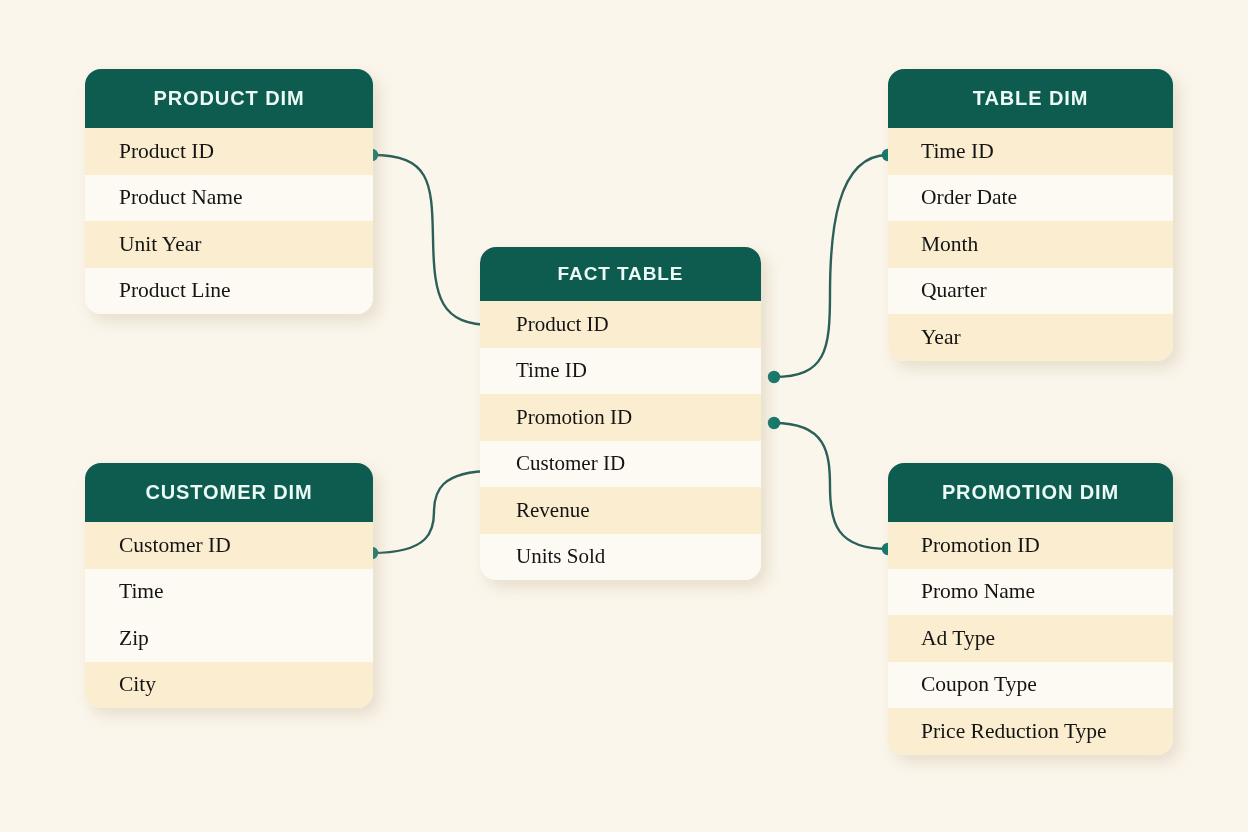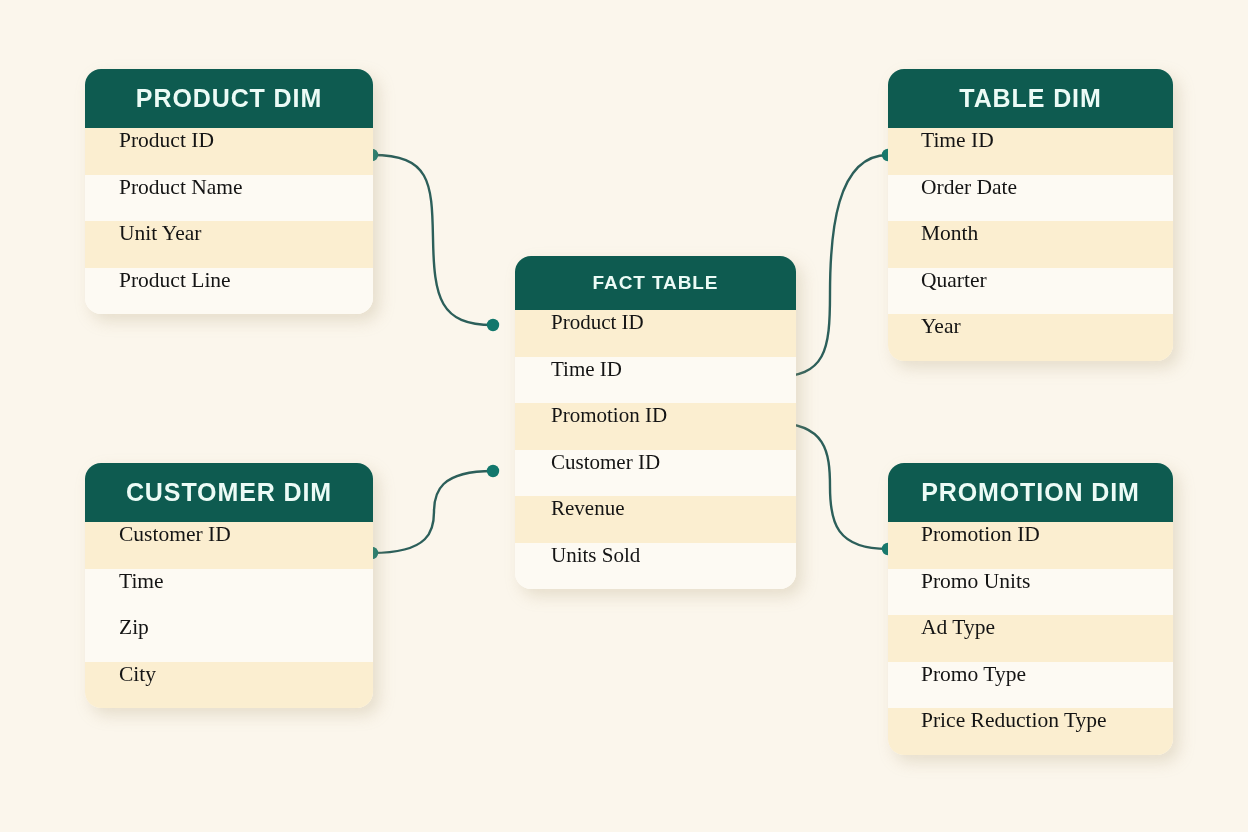--- a/index.html
+++ b/index.html
@@ -51,39 +51,40 @@
     text-align: center;
     font-weight: bold;
     letter-spacing: 0.9px;
     font-family: "Liberation Sans", sans-serif;
   }
   .card-rows {
     display: block;
   }
   .row {
     display: flex;
+    align-items: center;
     font-family: "Liberation Serif", serif;
     color: #141414;
     box-sizing: border-box;
   }
   .row.odd  { background: #fbeed0; }
   .row.even { background: #fdfaf3; }
   .row-label {
     display: block;
     white-space: nowrap;
   }
 
   
   #card-product  { left: 85px;  top: 69px;  width: 288px; }
   #card-customer { left: 85px;  top: 463px; width: 288px; }
-  #card-fact     { left: 515px; top: 247px; width: 281px; margin-top: 9px; }
+  #card-fact     { left: 480px; top: 247px; width: 281px; }
   #card-time     { left: 888px; top: 69px;  width: 285px; }
   #card-promotion{ left: 888px; top: 463px; width: 285px; }
 
-  .card-header { font-size: 25px; height: 59px; line-height: 59px; }
+  .card-header { font-size: 20px; height: 59px; line-height: 59px; }
   #card-fact .card-header { font-size: 19px; height: 54px; line-height: 54px; }
 
   .row { height: 46.5px; font-size: 21.5px; padding-left: 34px; }
   #card-fact .row { height: 46.5px; font-size: 21px; padding-left: 36px; }
   #card-time .row, #card-promotion .row { padding-left: 33px; }
 </style>
 </head>
 <body>
 
 <div id="canvas">
@@ -184,27 +185,27 @@
       </div>
   </div>
 
   <div class="card" id="card-promotion">
     <div class="card-header">PROMOTION DIM</div>
     <div class="card-rows">
         <div class="row odd">
           <span class="row-label">Promotion ID</span>
         </div>
         <div class="row even">
-          <span class="row-label">Promo Units</span>
+          <span class="row-label">Promo Name</span>
         </div>
         <div class="row odd">
           <span class="row-label">Ad Type</span>
         </div>
         <div class="row even">
-          <span class="row-label">Promo Type</span>
+          <span class="row-label">Coupon Type</span>
         </div>
         <div class="row odd">
           <span class="row-label">Price Reduction Type</span>
         </div>
       </div>
   </div>
 
 </div>
 
 </body></html>

